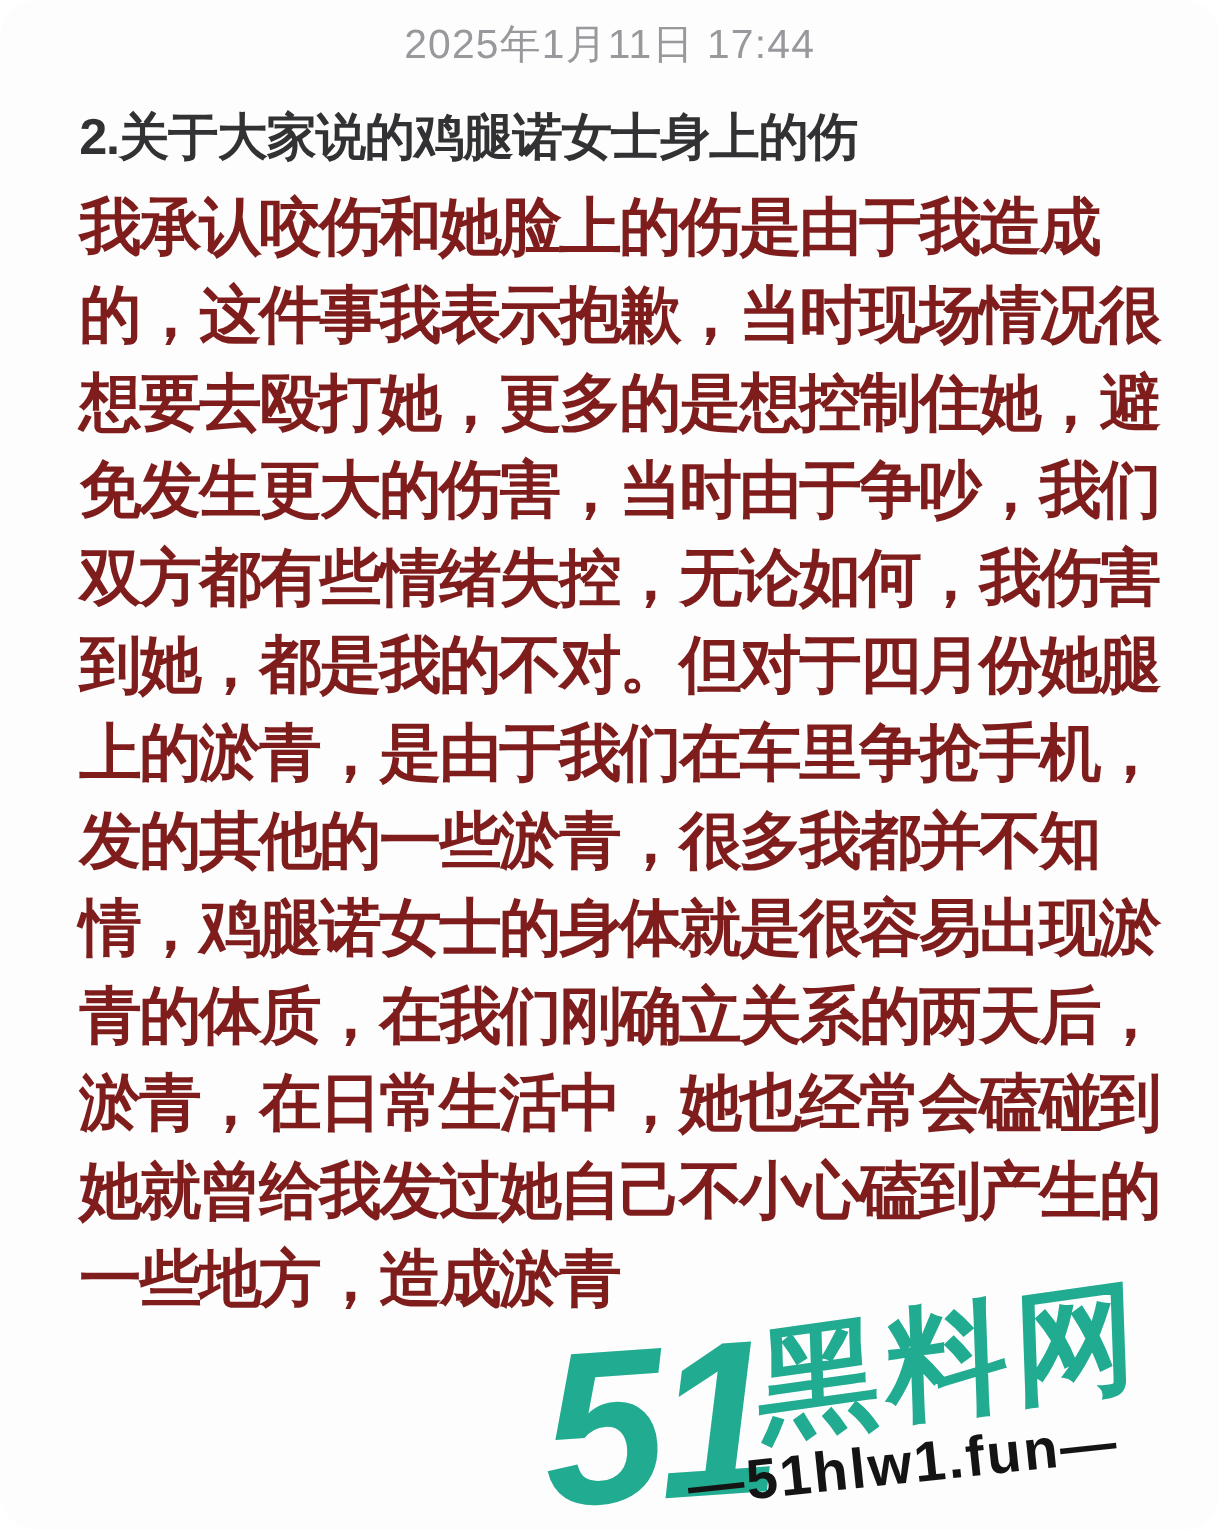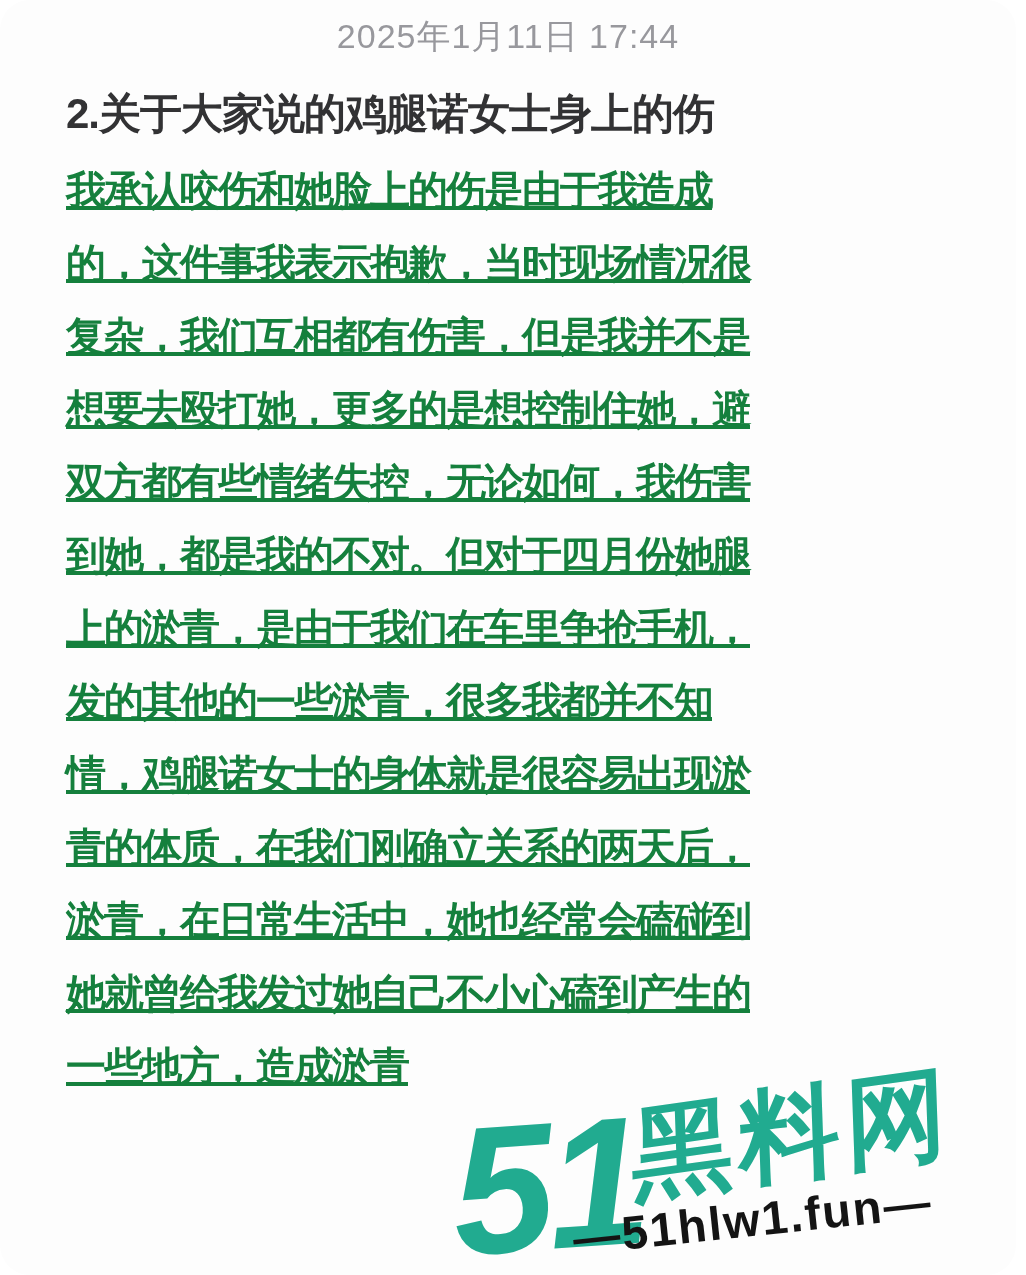--- a/index.html
+++ b/index.html
@@ -25,27 +25,26 @@
   }
   .title {
     font-size: 42px;
     font-weight: 800;
     color: #323234;
     line-height: 80px;
     white-space: nowrap;
     letter-spacing: -1px;
   }
   .line {
-    font-size: 40px;
+    font-size: 52px;
     font-weight: 700;
-    color: #15803d;
+    color: #7f1d1d;
     line-height: 73px;
     white-space: nowrap;
     letter-spacing: -2px;
-    text-decoration: underline;
   }
   .watermark {
     position: absolute;
     left: 0; top: 0;
     width: 100%; height: 100%;
     pointer-events: none;
   }
   .wm-51 {
     position: absolute;
     left: 452px;
@@ -86,22 +85,22 @@
 <body>
 
 <div class="page">
 
   <div class="timestamp">2025年1月11日 17:44</div>
 
   <div class="content">
     <div class="title">2.关于大家说的鸡腿诺女士身上的伤</div>
     <div class="line">我承认咬伤和她脸上的伤是由于我造成</div>
     <div class="line">的，这件事我表示抱歉，当时现场情况很</div>
-    <div class="line">复杂，我们互相都有伤害，但是我并不是</div>
     <div class="line">想要去殴打她，更多的是想控制住她，避</div>
+    <div class="line">免发生更大的伤害，当时由于争吵，我们</div>
     <div class="line">双方都有些情绪失控，无论如何，我伤害</div>
     <div class="line">到她，都是我的不对。但对于四月份她腿</div>
     <div class="line">上的淤青，是由于我们在车里争抢手机，</div>
     <div class="line">发的其他的一些淤青，很多我都并不知</div>
     <div class="line">情，鸡腿诺女士的身体就是很容易出现淤</div>
     <div class="line">青的体质，在我们刚确立关系的两天后，</div>
     <div class="line">淤青，在日常生活中，她也经常会磕碰到</div>
     <div class="line">她就曾给我发过她自己不小心磕到产生的</div>
     <div class="line">一些地方，造成淤青</div>
   </div>

